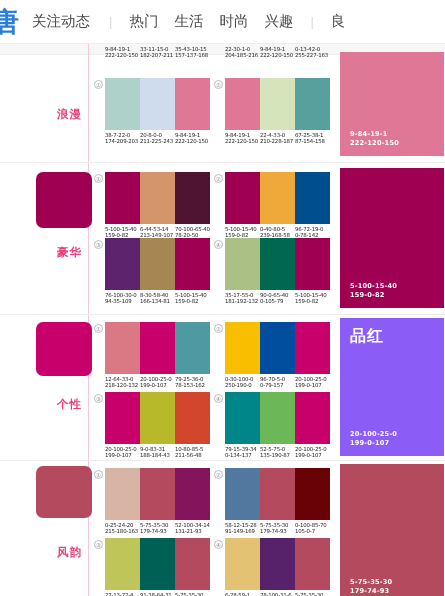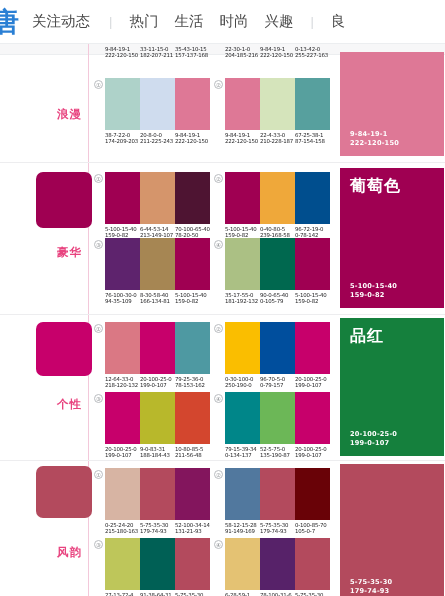--- a/index.html
+++ b/index.html
@@ -295,21 +295,20 @@
                 <div class="rgb">0-105-79</div>
               </div>
               <div class="cell">
                 <div class="cmyk">5-100-15-40</div>
                 <div class="rgb">159-0-82</div>
               </div>
             </div>
           </div>
           <div class="panel" style="top: 6px; height: 140px; width: 104px;">
             <div class="fill" style="background: rgb(159, 0, 82);">
-              <div class="pname">葡萄色</div>
               <div class="pcodes">
                 <div>5-100-15-40</div>
                 <div>159-0-82</div>
               </div>
             </div>
           </div>
         </div>
         <div class="group" style="top: 270px; height: 146px;">
           <div class="divider" style="top: 0px;"></div>
           <div class="cat" style="top: 84px;">个性</div>
@@ -396,21 +395,21 @@
                 <div class="cmyk">52-5-75-0</div>
                 <div class="rgb">135-190-87</div>
               </div>
               <div class="cell">
                 <div class="cmyk">20-100-25-0</div>
                 <div class="rgb">199-0-107</div>
               </div>
             </div>
           </div>
           <div class="panel" style="top: 4px; height: 138px; width: 104px;">
-            <div class="fill" style="background: #15803d;">
+            <div class="fill" style="background: #8b5cf6;">
               <div class="pname">品红</div>
               <div class="pcodes">
                 <div>20-100-25-0</div>
                 <div>199-0-107</div>
               </div>
             </div>
           </div>
         </div>
         <div class="group" style="top: 416px; height: 136px;">
           <div class="divider" style="top: 0px;"></div>

